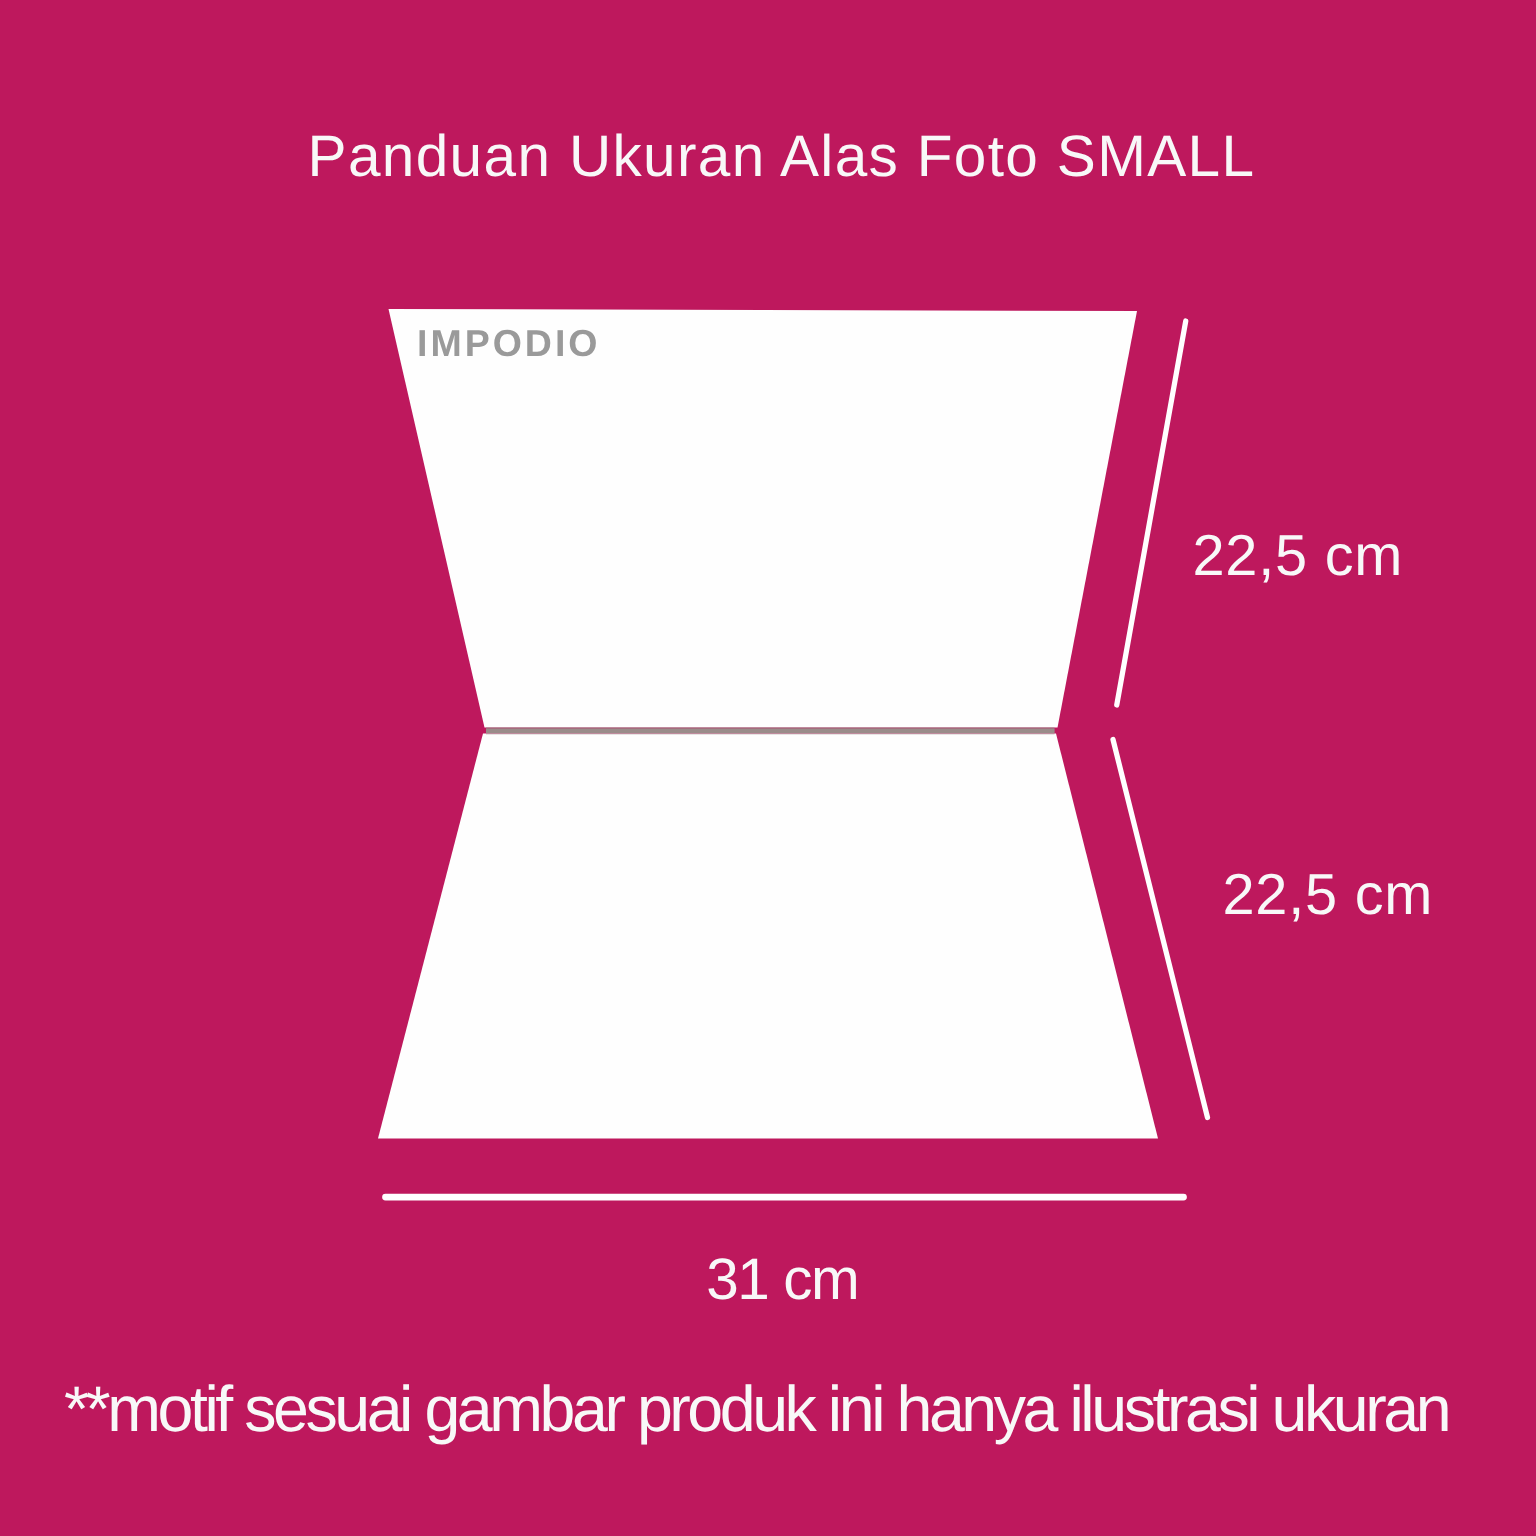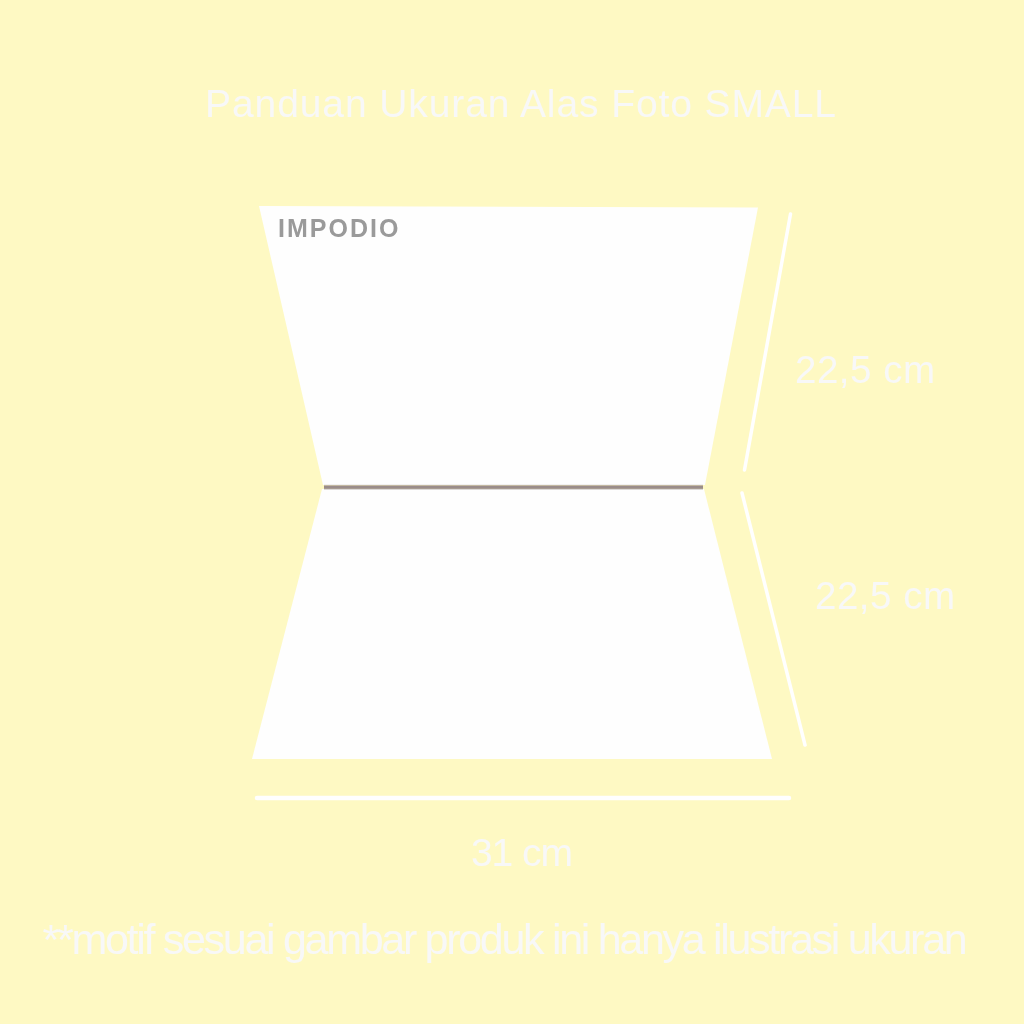--- a/index.html
+++ b/index.html
@@ -1,16 +1,16 @@
 <!DOCTYPE html>
 <html><head>
 <meta charset="utf-8">
 <style>
   html,body{margin:0;padding:0;background:#000;}
-  #page{position:relative;width:1024px;height:1024px;background:#fef9c3;overflow:hidden;
+  #page{position:relative;width:1024px;height:1024px;background:#be185d;overflow:hidden;
         font-family:"Liberation Sans", sans-serif;}
   svg{position:absolute;left:0;top:0;}
 </style>
 </head>
 <body>
 <div id="page">
 <svg width="1024" height="1024" viewBox="0 0 1024 1024">
 
   <polygon points="259,206 758,207.4 705,485 323,485" fill="#fefefe"></polygon>
 

